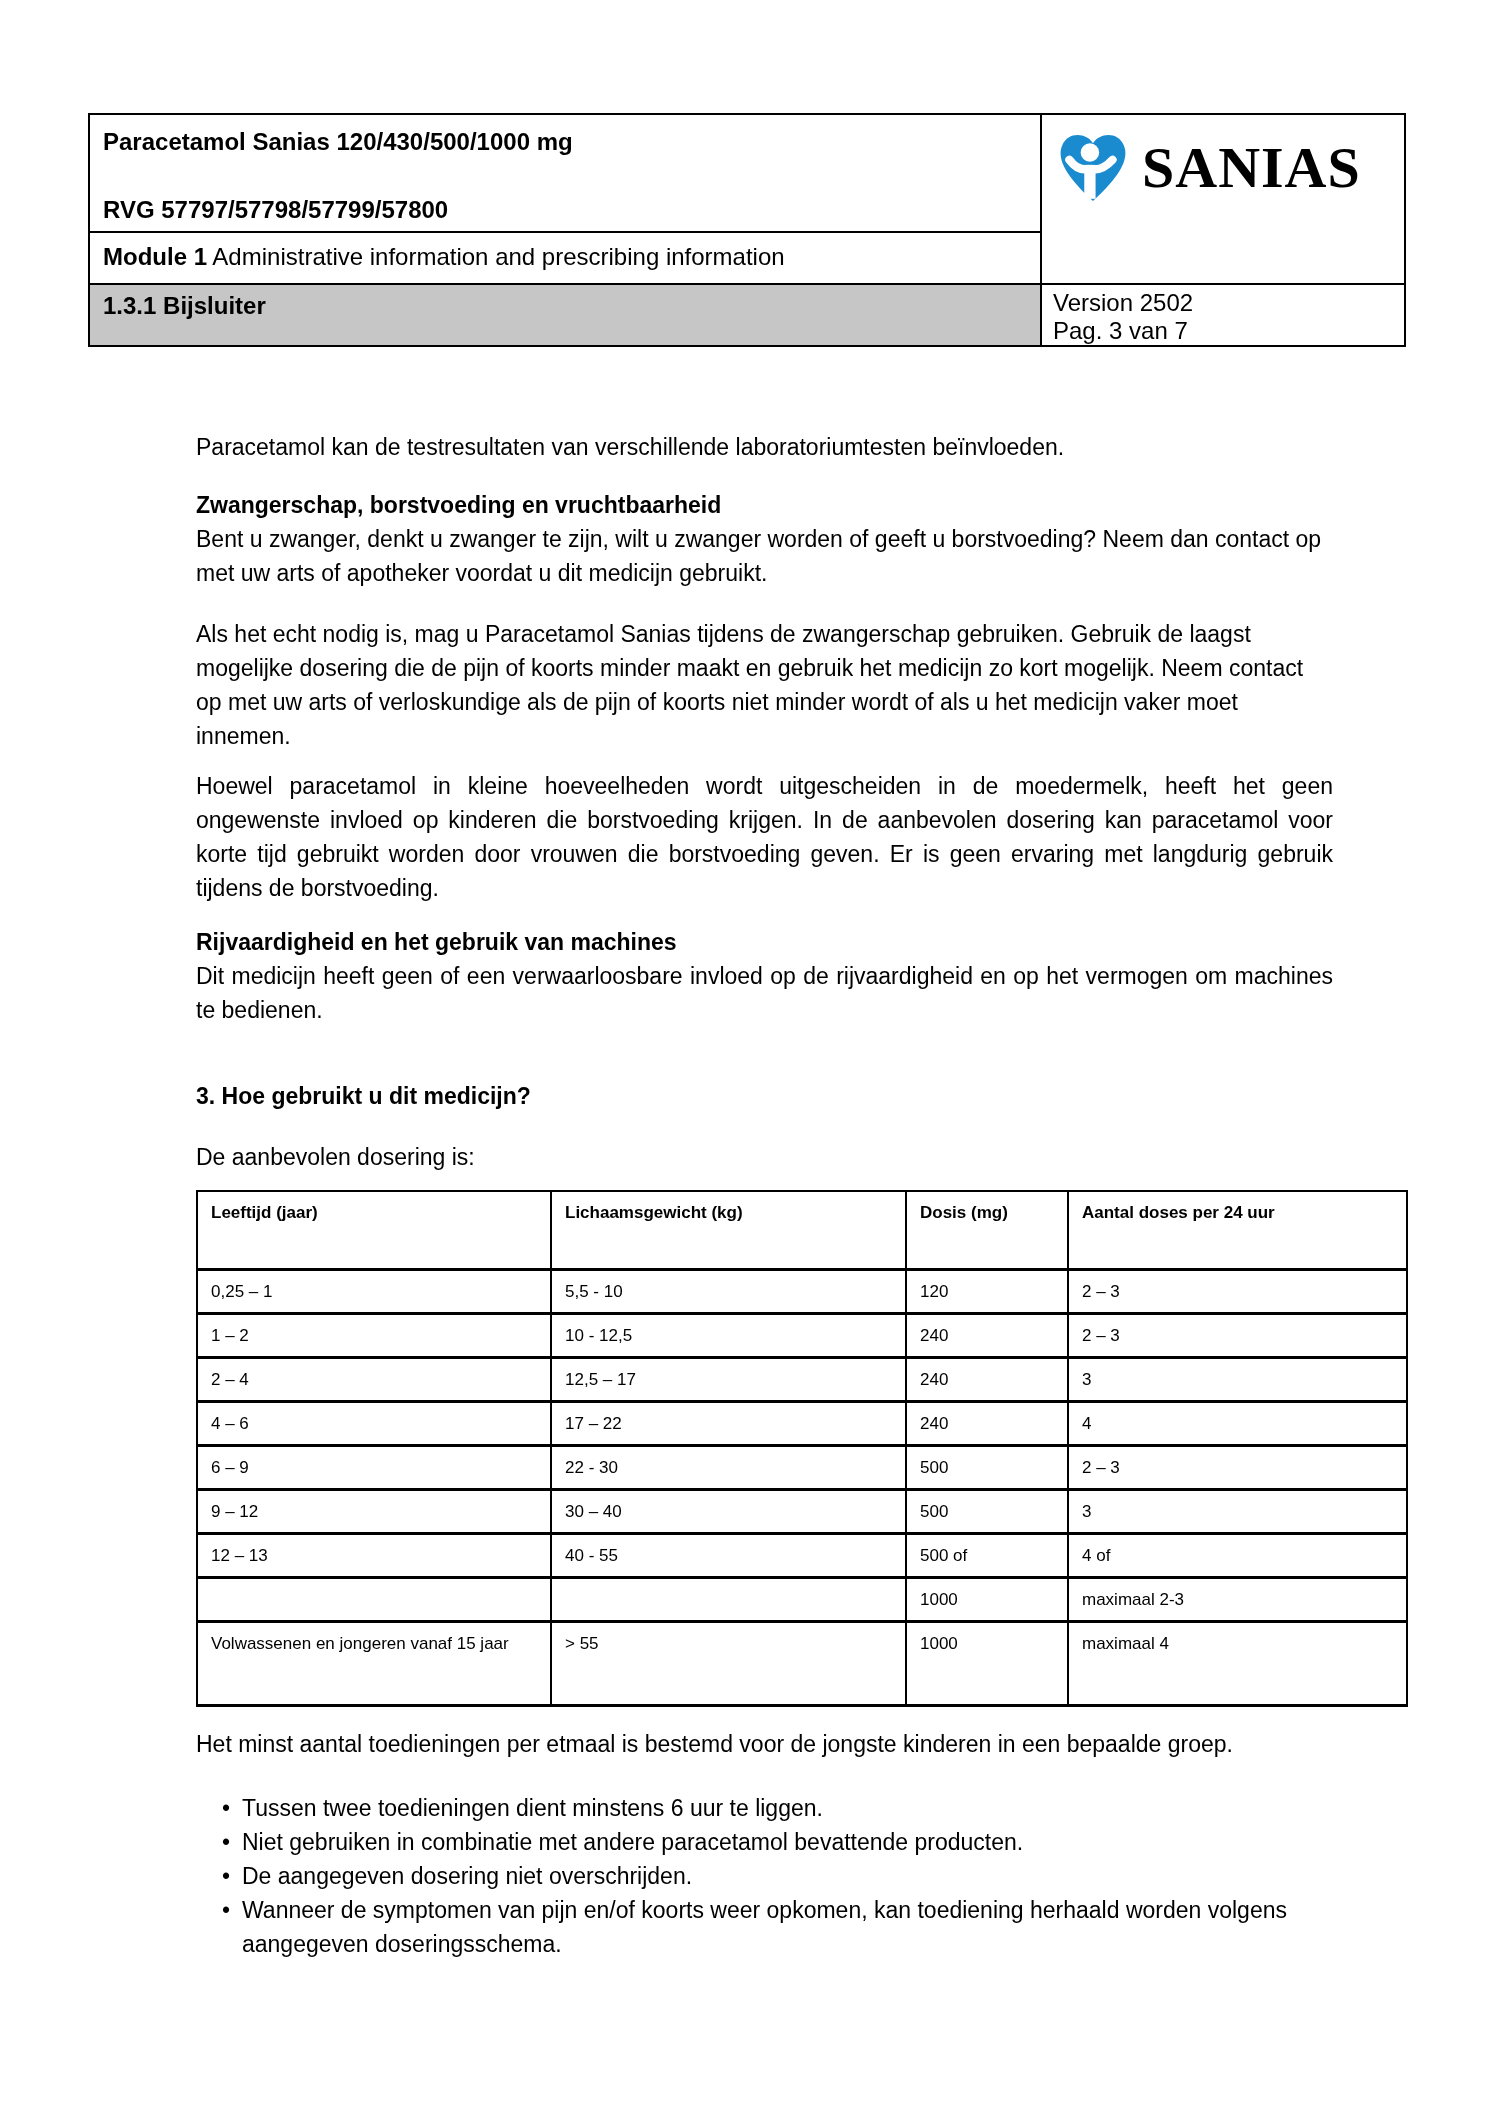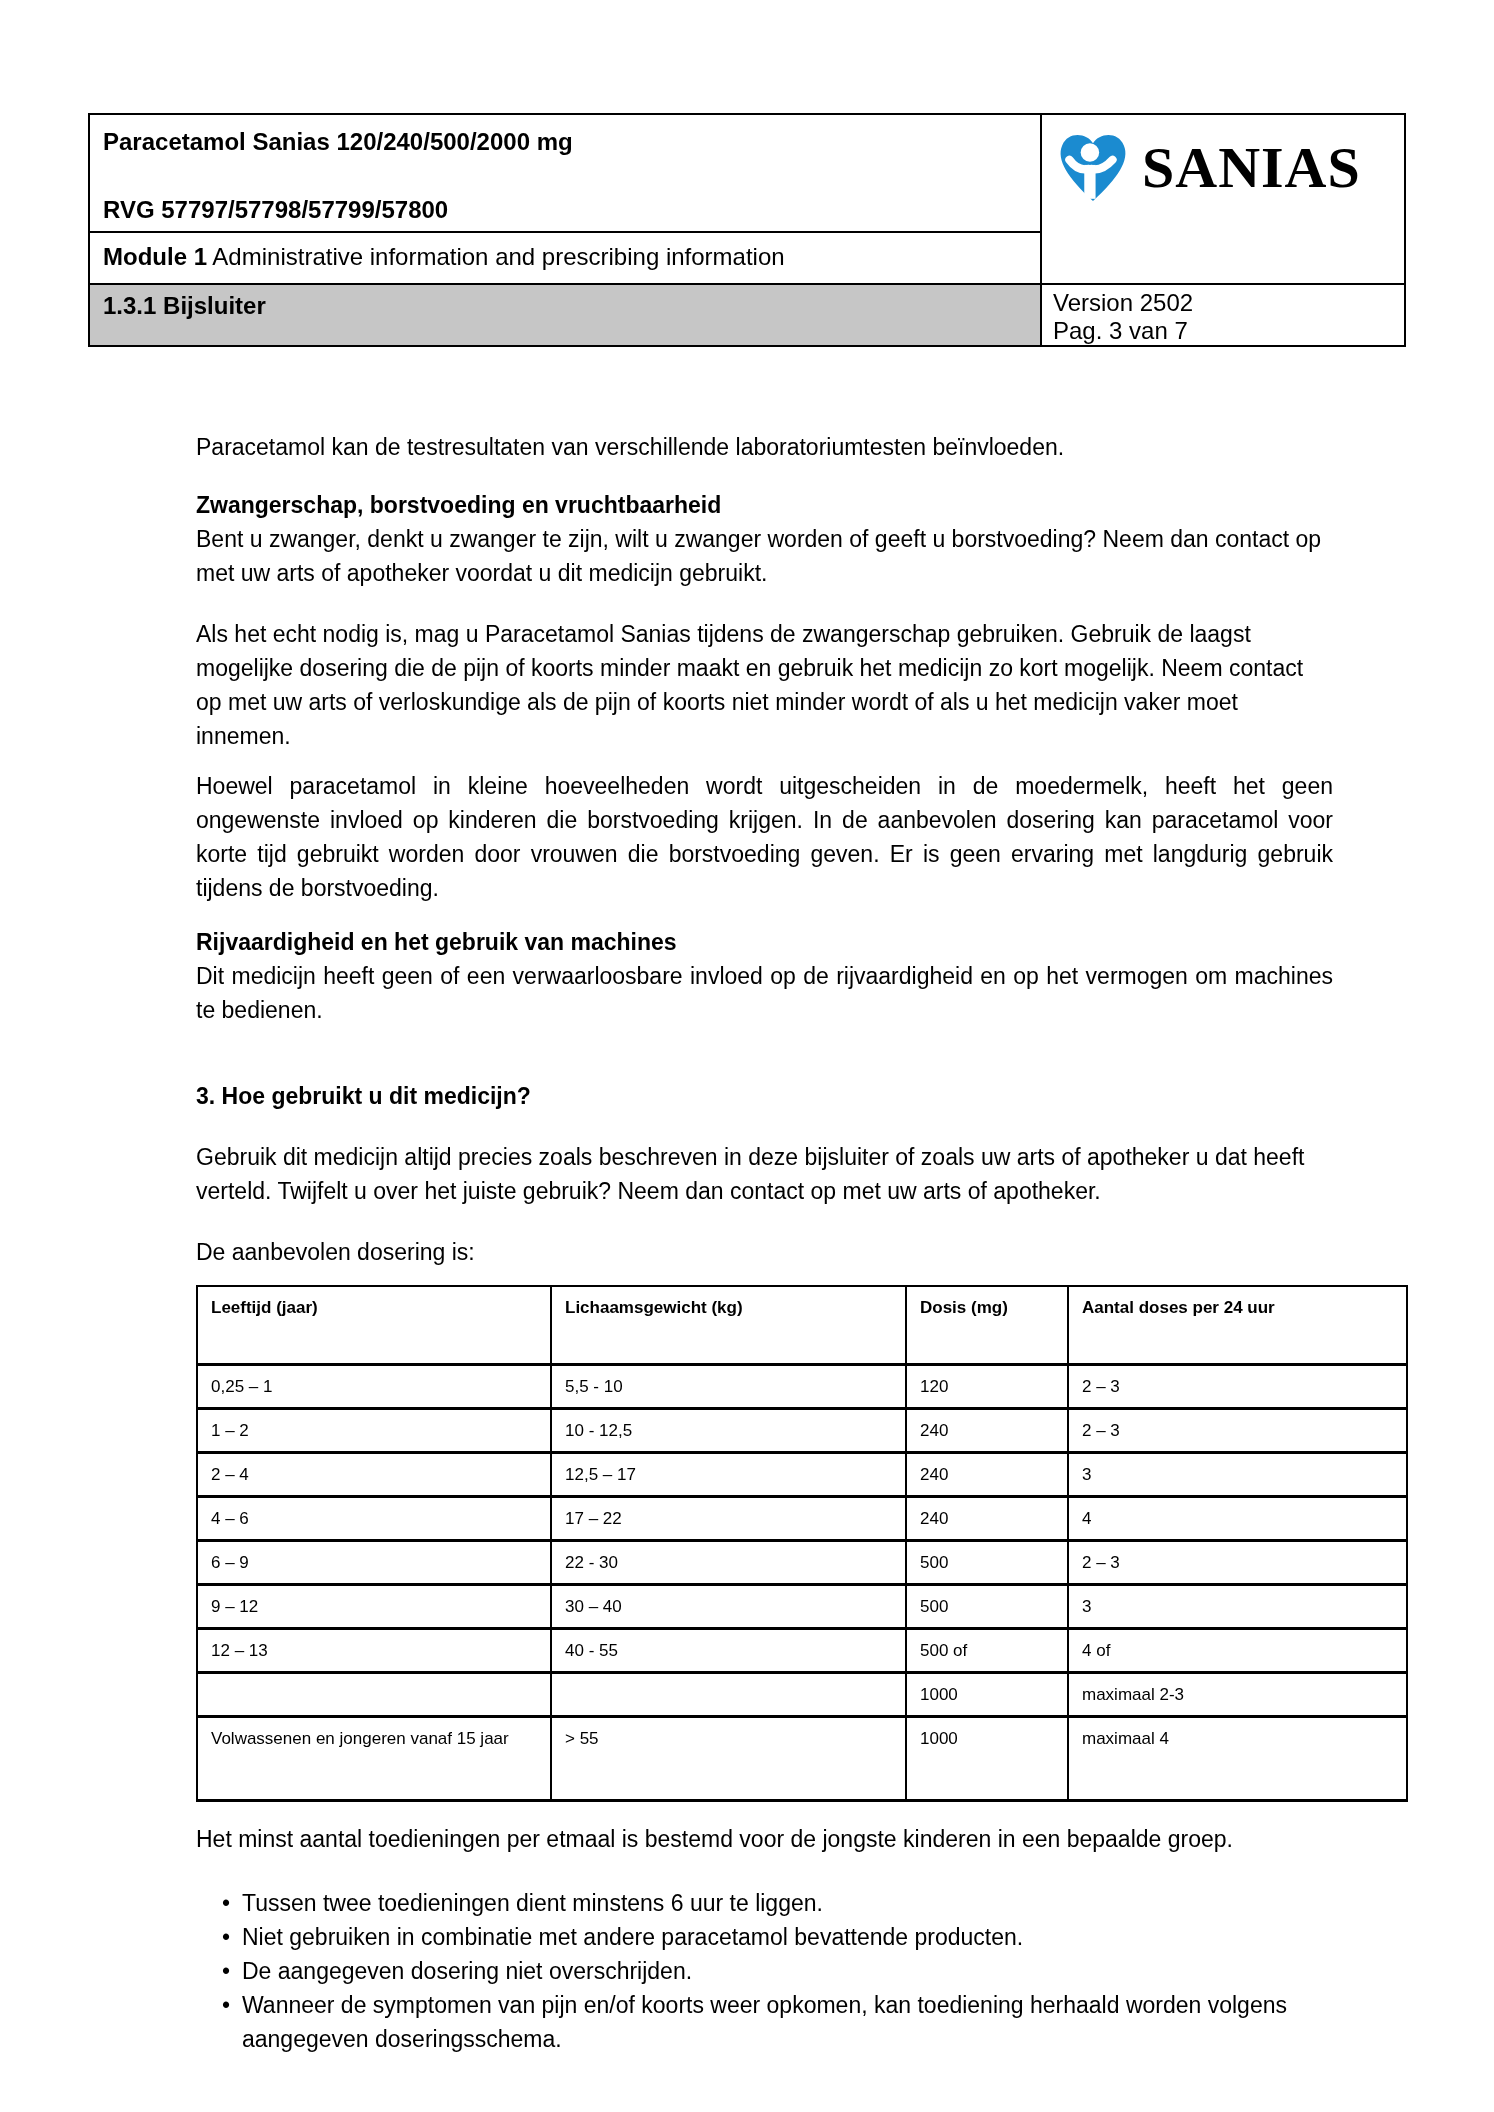--- a/index.html
+++ b/index.html
@@ -103,21 +103,21 @@
 </style>
 </head>
 <body>
 
 <div class="page">
 
   <div class="header-table">
     <div class="ht-top">
       <div class="ht-left">
         <div class="ht-title-cell">
-          <div class="ht-title">Paracetamol Sanias 120/240/500/2000 mg</div>
+          <div class="ht-title">Paracetamol Sanias 120/430/500/1000 mg</div>
           <div class="ht-rvg">RVG 57797/57798/57799/57800</div>
         </div>
         <div class="ht-module-cell">
           <span class="ht-module-bold">Module 1</span><span> Administrative information and prescribing information</span>
         </div>
       </div>
       <div class="ht-logo-cell">
         <div class="logo-row">
           <span class="logo-mark">
             <svg viewBox="0 0 72 72" width="74" height="80" aria-hidden="true">
@@ -149,21 +149,20 @@
 
     <p class="para mt14">Als het echt nodig is, mag u Paracetamol Sanias tijdens de zwangerschap gebruiken. Gebruik de laagst mogelijke dosering die de pijn of koorts minder maakt en gebruik het medicijn zo kort mogelijk. Neem contact op met uw arts of verloskundige als de pijn of koorts niet minder wordt of als u het medicijn vaker moet innemen.</p>
 
     <p class="para just mt16">Hoewel paracetamol in kleine hoeveelheden wordt uitgescheiden in de moedermelk, heeft het geen ongewenste invloed op kinderen die borstvoeding krijgen. In de aanbevolen dosering kan paracetamol voor korte tijd gebruikt worden door vrouwen die borstvoeding geven. Er is geen ervaring met langdurig gebruik tijdens de borstvoeding.</p>
 
     <p class="para bold mt20">Rijvaardigheid en het gebruik van machines</p>
     <p class="para just">Dit medicijn heeft geen of een verwaarloosbare invloed op de rijvaardigheid en op het vermogen om machines te bedienen.</p>
 
     <p class="para bold mt52">3. Hoe gebruikt u dit medicijn?</p>
 
-    <p class="para mt14">Gebruik dit medicijn altijd precies zoals beschreven in deze bijsluiter of zoals uw arts of apotheker u dat heeft verteld. Twijfelt u over het juiste gebruik? Neem dan contact op met uw arts of apotheker.</p>
 
     <p class="para mt14">De aanbevolen dosering is:</p>
 
     <table class="dosing">
       <colgroup>
           <col style="width: 354px;">
           <col style="width: 355px;">
           <col style="width: 162px;">
           <col style="width: 339px;">
         </colgroup>

